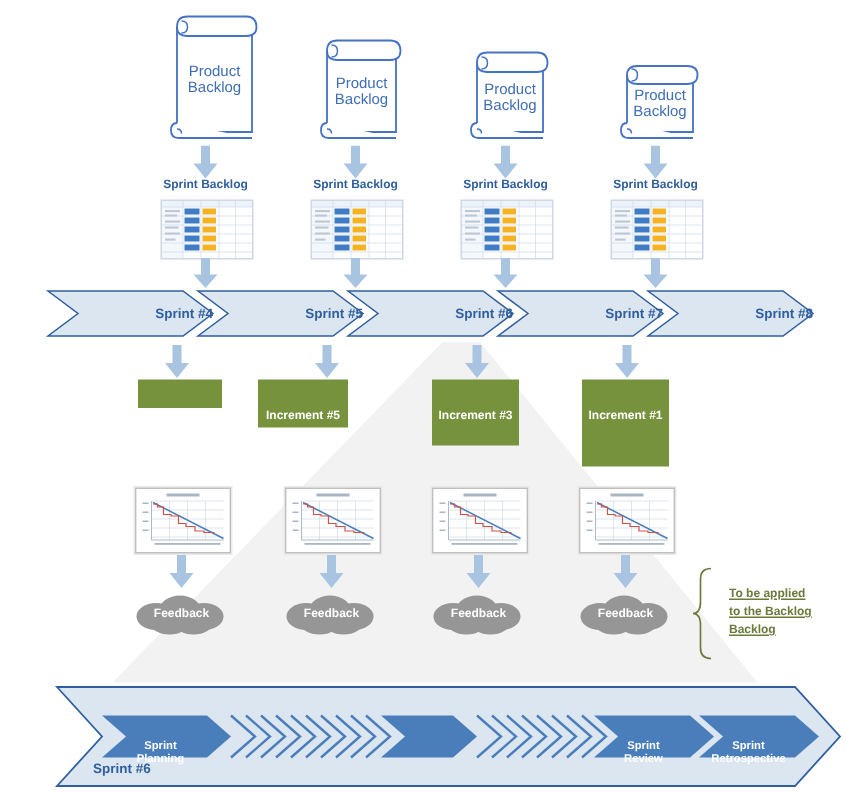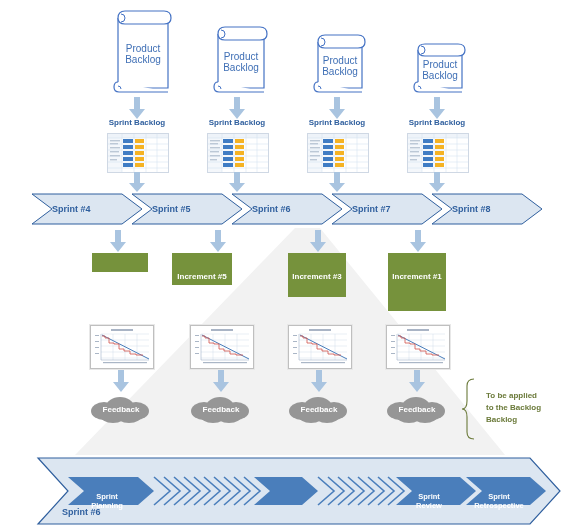--- a/index.html
+++ b/index.html
@@ -29,21 +29,21 @@
     position:absolute;z-index:4;text-align:center;
     font-size:8px;font-weight:bold;color:#2f5f9e;
     font-family:"Liberation Sans",sans-serif;white-space:nowrap;
   }
   .sb-table{position:absolute;z-index:4;background:#ffffff;border:1px solid #cfd8e4;}
 
   
   .sprintband{position:absolute;left:0;top:190px;width:564px;height:38px;z-index:5;}
   .sp-text{
     position:absolute;z-index:6;font-size:9px;font-weight:bold;color:#2f5f9e;
-    font-family:"Liberation Sans",sans-serif;text-align:left;white-space:nowrap;
+    font-family:"Liberation Sans",sans-serif;text-align:right;white-space:nowrap;
   }
 
   
   .inc{
     position:absolute;z-index:5;background:#76923c;
     display:flex;align-items:flex-start;justify-content:center;
     box-sizing:border-box;padding-top:19px;
   }
   .inc span{
     font-size:8px;font-weight:bold;color:#ffffff;
@@ -552,21 +552,21 @@
       </g>
     </svg>
     <div class="ctxt">Feedback</div>
   </div>
 
 
   <div class="annot" style="left:462px;top:378px;width:100px;height:62px;">
     <svg width="20" height="62" viewBox="0 0 20 62" style="position:absolute;left:0;top:0;">
       <path d="M12,1 q-7,0 -7,7 l0,15 q0,8 -5,8 q5,0 5,8 l0,15 q0,7 7,7" fill="none" stroke="#6b7a3a" stroke-width="1.1"></path>
     </svg>
-    <div class="atxt" style="left:24px;top:12px;">
+    <div class="atxt" style="left:24px;top:12px;text-decoration:underline;">
       <span>To be applied</span><br>
       <span>to the Backlog</span><br>
       <span>Backlog</span>
     </div>
   </div>
 
   <svg class="bottombar" viewBox="0 0 534 78">
 
     <path d="M8,8 L500,8 L530,41 L500,74 L8,74 L38,41 Z" fill="#dce6f1" stroke="#2f5f9e" stroke-width="1.2"></path>
 

